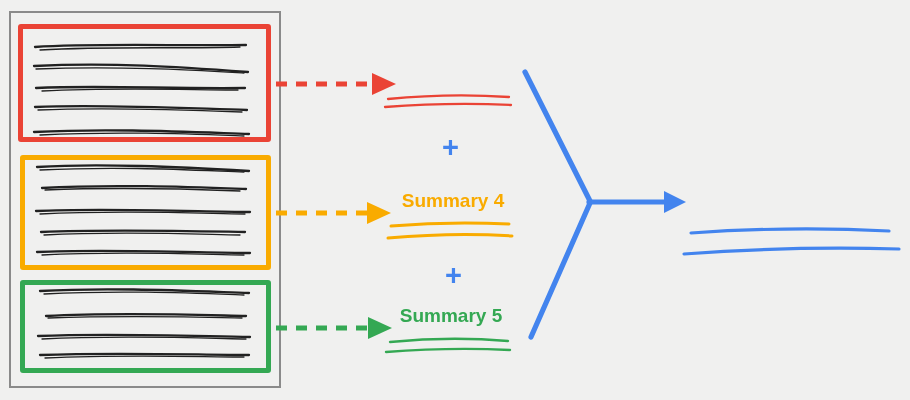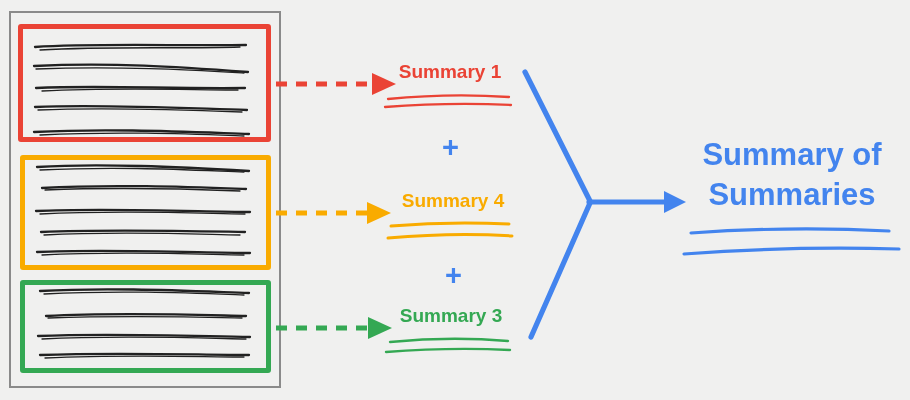--- a/index.html
+++ b/index.html
@@ -154,22 +154,20 @@
       <path class="stroke-blue merge-line" d="M589 202 L665 202"></path>
       <polygon class="fill-blue" points="664,191 686,202 664,213"></polygon>
     </g>
 
     <g class="stroke-blue">
       <path class="underline" stroke-width="3.2" d="M691 233 Q790 226 889 231"></path>
       <path class="underline" stroke-width="3.2" d="M684 254 Q790 246 899 249"></path>
     </g>
   </svg>
 
-  <div class="lbl lbl-1">Summary 1</div>
   <div class="lbl lbl-2">Summary 4</div>
-  <div class="lbl lbl-3">Summary 3</div>
+  <div class="lbl lbl-3">Summary 5</div>
 
   <div class="plus plus-1">+</div>
   <div class="plus plus-2">+</div>
 
-  <div class="result">Summary of Summaries</div>
 
 </div>
 
 </body></html>

